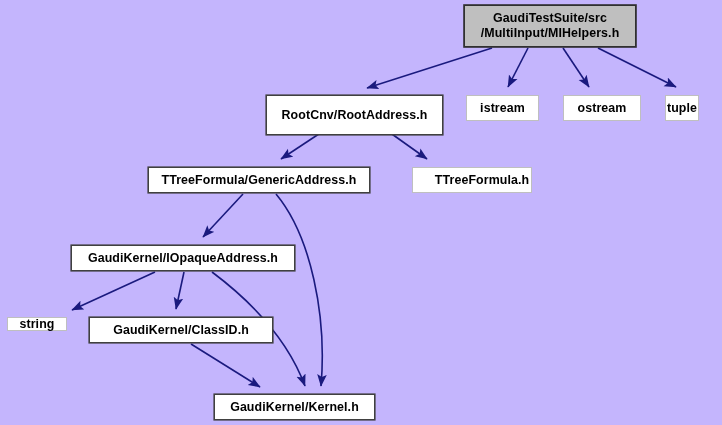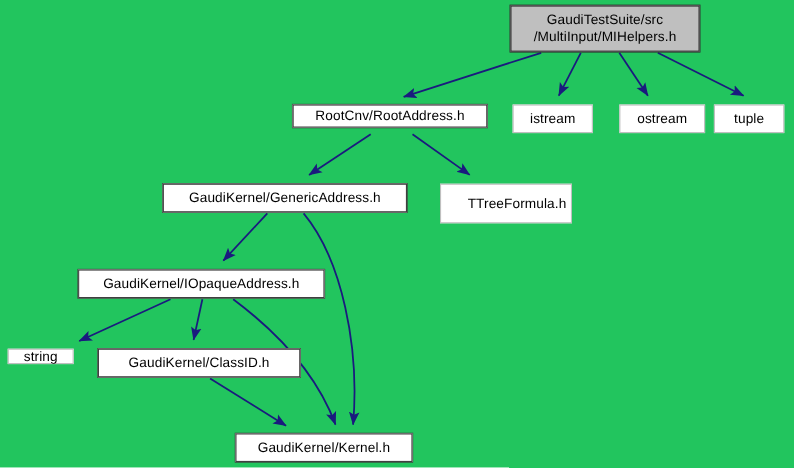--- a/index.html
+++ b/index.html
@@ -5,23 +5,24 @@
 <style>
   html, body {
     margin: 0;
     padding: 0;
     background: #ffffff;
   }
   #graph-canvas {
     position: relative;
     width: 722px;
     height: 425px;
-    background: #22c55e;
+    background: #c4b5fd;
     overflow: hidden;
     font-family: "Liberation Sans", sans-serif;
+    font-weight: bold;
   }
   #edge-layer {
     position: absolute;
     left: 0;
     top: 0;
     width: 722px;
     height: 425px;
     pointer-events: none;
   }
   .graph-node {
@@ -88,41 +89,41 @@
     <path d="M 212,272 C 252,302 288,340 305,386" fill="none" stroke="#1a1a7e" stroke-width="1.6" marker-end="url(#arrowhead)"></path>
 
     <path d="M 191,344 L 260,387" fill="none" stroke="#1a1a7e" stroke-width="1.6" marker-end="url(#arrowhead)"></path>
   </svg>
 
   <div class="graph-node current" style="left:464px; top:5px; width:172px; height:42px;">
     <span class="node-label">GaudiTestSuite/src
 /MultiInput/MIHelpers.h</span>
   </div>
 
-  <div class="graph-node emphasis" style="left:266px; top:95px; width:177px; height:21px;align-items:center;">
+  <div class="graph-node emphasis" style="left:266px; top:95px; width:177px; height:40px;align-items:center;">
     <span class="node-label">RootCnv/RootAddress.h</span>
   </div>
 
   <div class="graph-node" style="left:466px; top:95px; width:73px; height:26px;">
     <span class="node-label">istream</span>
   </div>
 
   <div class="graph-node" style="left:563px; top:95px; width:78px; height:26px;text-align:right;">
     <span class="node-label">ostream</span>
   </div>
 
-  <div class="graph-node" style="left:649px; top:95px; width:64px; height:26px;">
+  <div class="graph-node" style="left:665px; top:95px; width:34px; height:26px;">
     <span class="node-label">tuple</span>
   </div>
 
   <div class="graph-node emphasis" style="left:148px; top:167px; width:222px; height:26px;">
-    <span class="node-label">GaudiKernel/GenericAddress.h</span>
+    <span class="node-label">TTreeFormula/GenericAddress.h</span>
   </div>
 
-  <div class="graph-node" style="left:400px; top:167px; width:120px; height:36px;padding-left:20px;">
+  <div class="graph-node" style="left:412px; top:167px; width:120px; height:26px;padding-left:20px;">
     <span class="node-label">TTreeFormula.h</span>
   </div>
 
   <div class="graph-node emphasis" style="left:71px; top:245px; width:224px; height:26px;">
     <span class="node-label">GaudiKernel/IOpaqueAddress.h</span>
   </div>
 
   <div class="graph-node" style="left:7px; top:317px; width:60px; height:14px;">
     <span class="node-label">string</span>
   </div>

